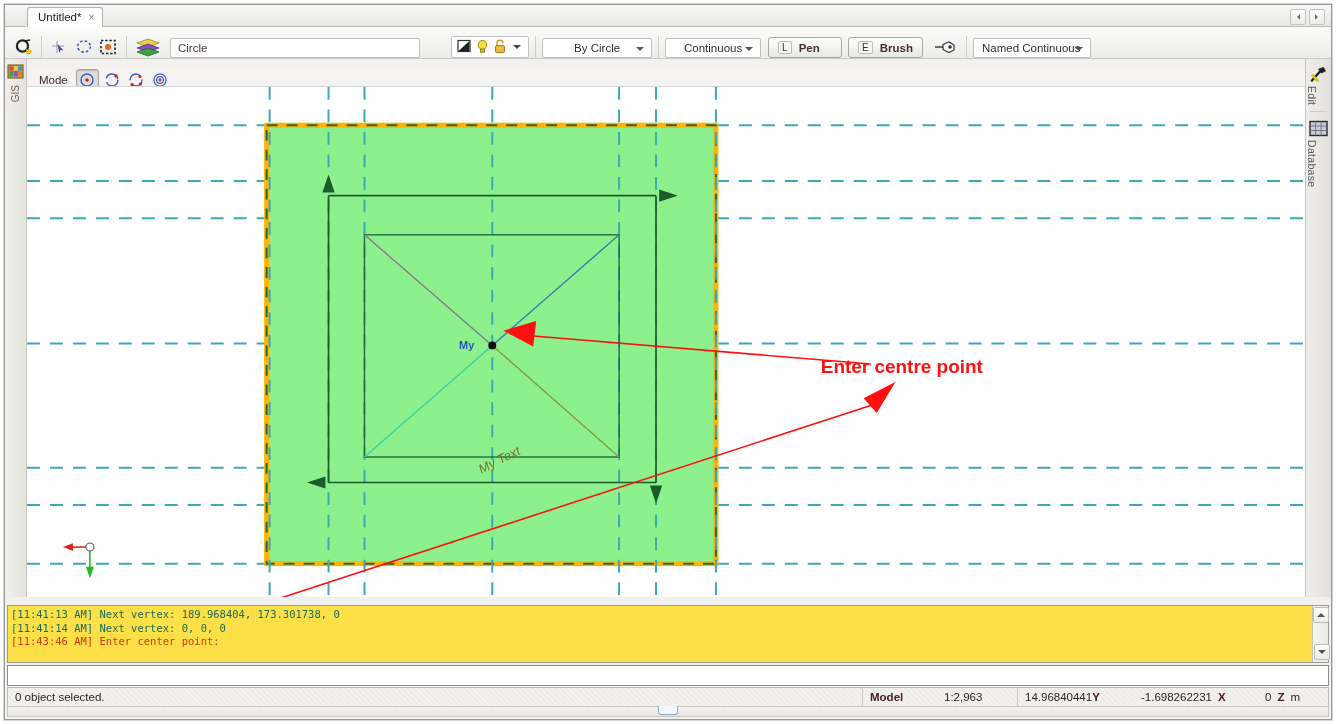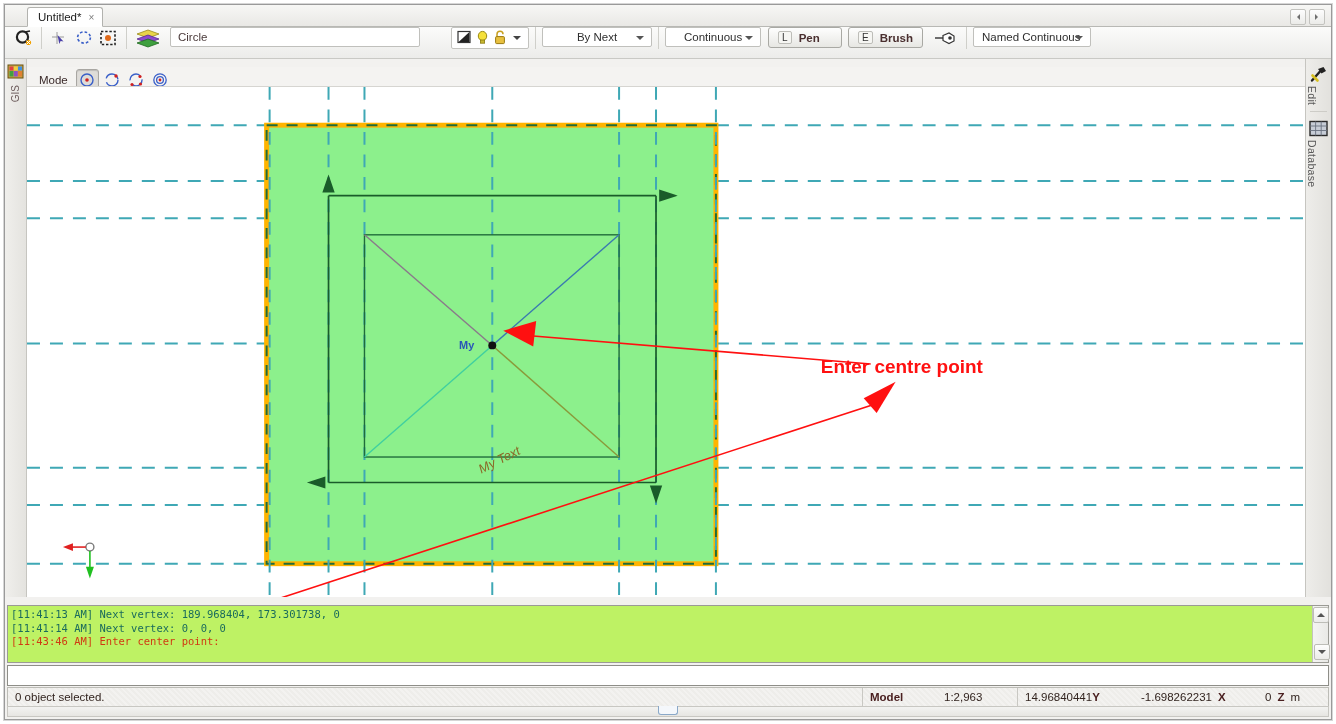--- a/index.html
+++ b/index.html
@@ -19,21 +19,21 @@
   .tabnav{position:absolute;right:6px;top:4px;display:flex;gap:3px;}
   .tabnav b{display:block;width:14px;height:14px;background:linear-gradient(#fdfdfd,#ebebe8);
             border:1px solid #c3c3bf;border-radius:2px;position:relative;}
   .tabnav b:after{content:"";position:absolute;left:5px;top:4px;border:3px solid transparent;}
   .tabnav b.l:after{border-right-color:#6e6e6e;left:3px;}
   .tabnav b.r:after{border-left-color:#6e6e6e;left:5px;}
 
   
   .toolbar{position:absolute;left:0;top:22px;width:100%;height:32px;
            background:linear-gradient(#fbfbfa,#ececea);border-bottom:1px solid #c9c9c5;box-sizing:border-box;
-           display:flex;align-items:flex-start;}
+           display:flex;align-items:flex-end;}
   .tsep{width:1px;height:22px;background:#cfcfca;margin:0 6px;}
   .tico{width:22px;height:22px;margin:0 1px;display:flex;align-items:center;justify-content:center;cursor:pointer;border-radius:3px;}
   .namebox{width:250px;height:20px;background:#fff;border:1px solid #c0c0bc;border-radius:2px;
            display:flex;align-items:center;padding:0 7px;box-sizing:border-box;color:#4a3a3a;font-size:11.5px;}
   .combo{height:20px;background:#fff;border:1px solid #c0c0bc;border-radius:2px;
          display:flex;align-items:center;justify-content:center;position:relative;box-sizing:border-box;
          font-size:11.5px;color:#2f2f2f;cursor:pointer;}
   .combo .car{position:absolute;right:7px;width:0;height:0;border:4px solid transparent;border-top-color:#555;top:8px;}
   .propbar{height:22px;display:flex;align-items:center;gap:5px;background:#fff;border:1px solid #c3c3bf;
            border-radius:2px;padding:0 5px;box-sizing:border-box;}
@@ -62,21 +62,21 @@
   .rrail .ric{margin:5px auto 2px;width:20px;height:20px;display:flex;align-items:center;justify-content:center;}
   .rrail .vt{writing-mode:vertical-rl;font-size:10.5px;color:#5a5a5a;letter-spacing:.3px;}
   .rsep{height:1px;background:#cdccc7;margin:6px 4px;}
 
   
   .canvasWrap{position:absolute;left:22px;top:81px;right:26px;bottom:122px;background:#ffffff;
               border-top:1px solid #d6d5d1;overflow:hidden;}
   .cvs{position:absolute;left:0;top:0;width:100%;height:100%;}
 
   
-  .logwrap{position:absolute;left:2px;right:2px;bottom:56px;height:58px;background:#bef264;
+  .logwrap{position:absolute;left:2px;right:2px;bottom:56px;height:58px;background:#fde047;
            border:1px solid #9b9b95;box-sizing:border-box;}
   .logtext{position:absolute;left:3px;top:2px;right:18px;bottom:0;font-family:"DejaVu Sans Mono",monospace;
            font-size:10.5px;line-height:13.5px;white-space:pre;overflow:hidden;}
   .logtext .c1{color:#1a6b5c;}
   .logtext .c2{color:#d03a12;}
   .lsb{position:absolute;right:0;top:0;width:16px;bottom:0;background:linear-gradient(90deg,#f4f4f2,#e9e9e6);
        border-left:1px solid #c3c3bd;box-sizing:border-box;}
   .lsb .ar{width:14px;height:14px;display:flex;align-items:center;justify-content:center;margin:1px auto;
            background:linear-gradient(#fdfdfc,#ececea);border:1px solid #bdbdb7;border-radius:2px;}
   .lsb .ar.bot{position:absolute;bottom:1px;left:1px;}
@@ -177,21 +177,21 @@
           <rect x="1.6" y="6.6" width="8.8" height="7" rx="1" fill="#e8c040" stroke="#9a7a10" stroke-width="1"></rect>
         </svg>
       </span>
       <span style="position:relative;width:12px;height:14px">
         <span style="position:absolute;left:2px;top:5px;width:0;height:0;border:4px solid transparent;border-top-color:#444"></span>
       </span>
     </div>
 
     <div class="tsep"></div>
     <div class="combo" style="width:110px">
-      <span>By Next</span>
+      <span>By Circle</span>
       <span class="car"></span>
     </div>
     <div class="tsep"></div>
     <div class="combo" style="width:96px">
       <span>Continuous</span>
       <span class="car"></span>
     </div>
     <div style="width:7px"></div>
     <div class="btnl">
       <span class="k">L</span>

